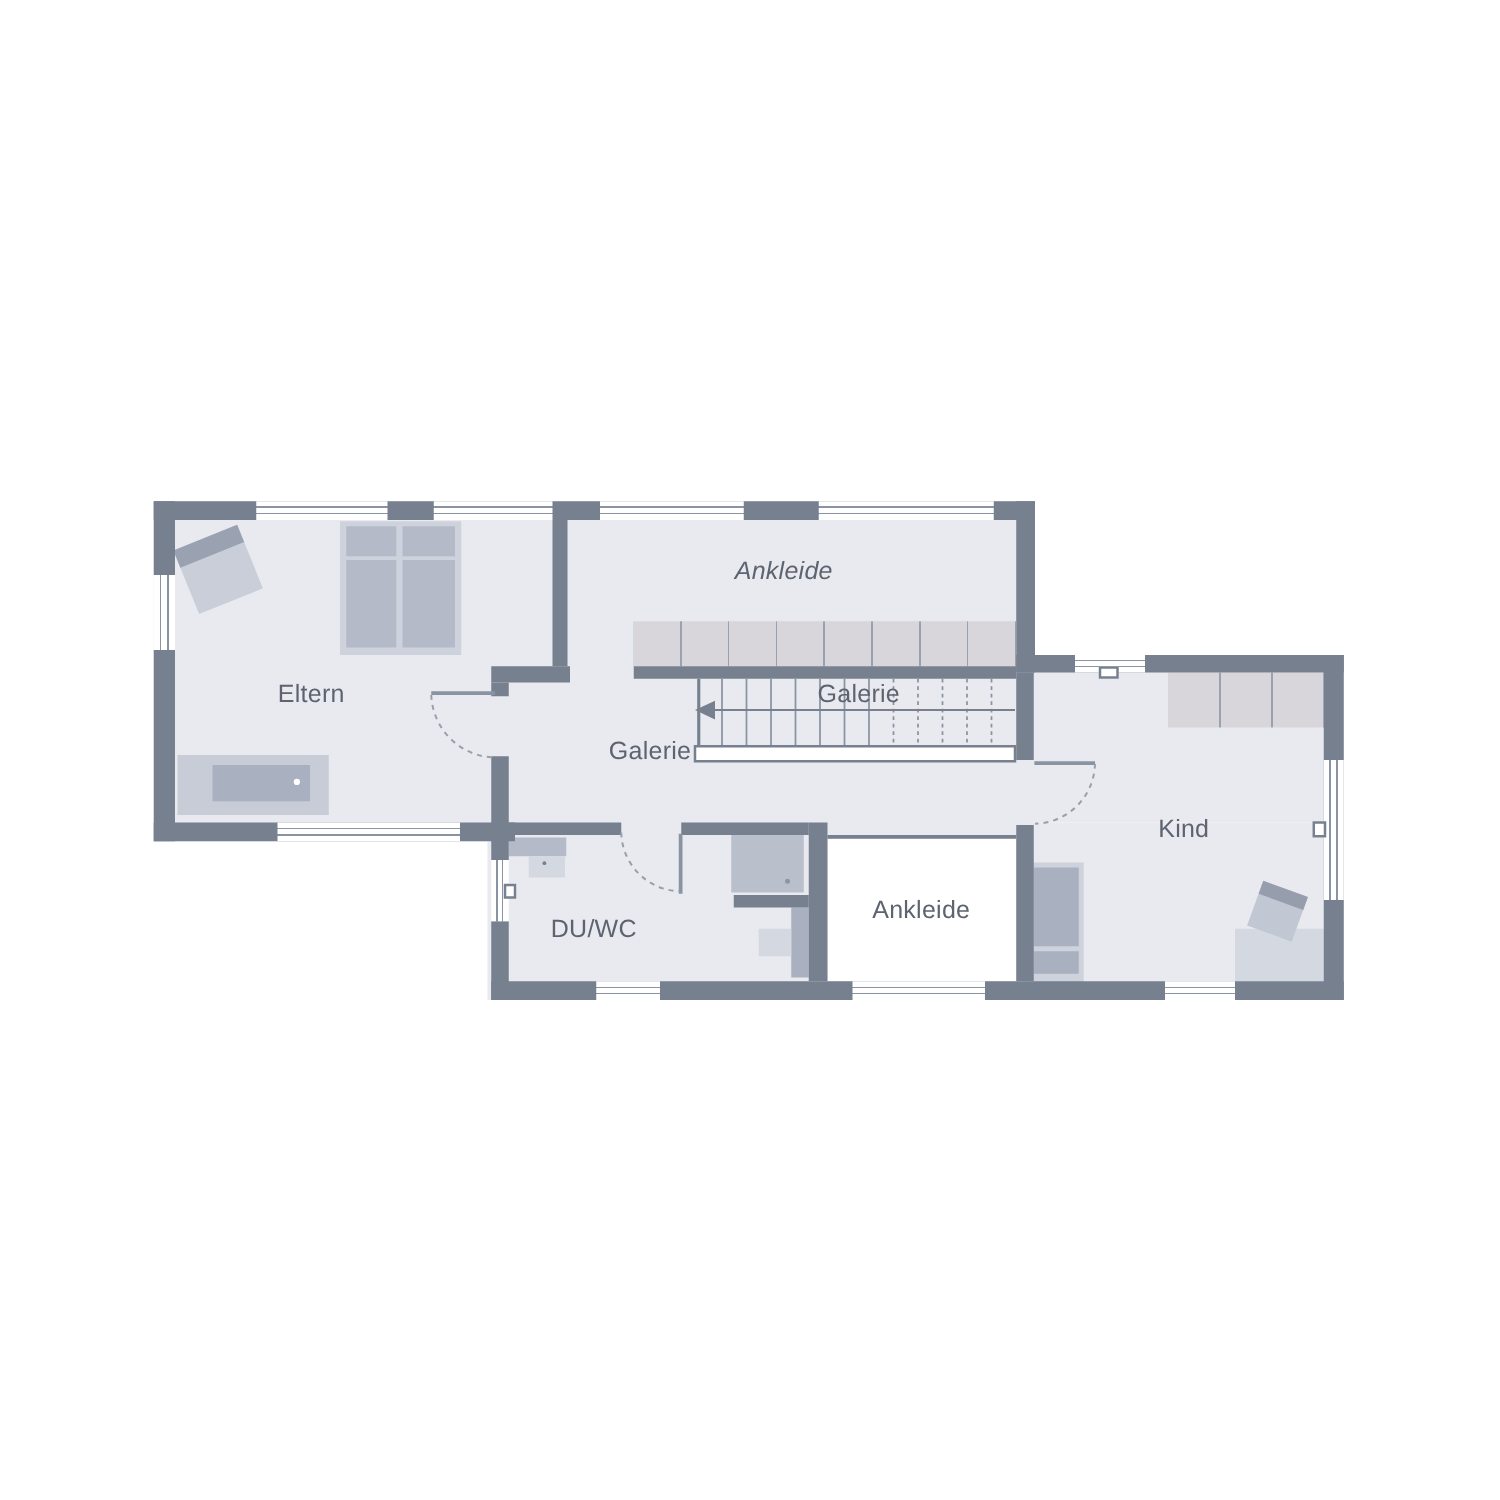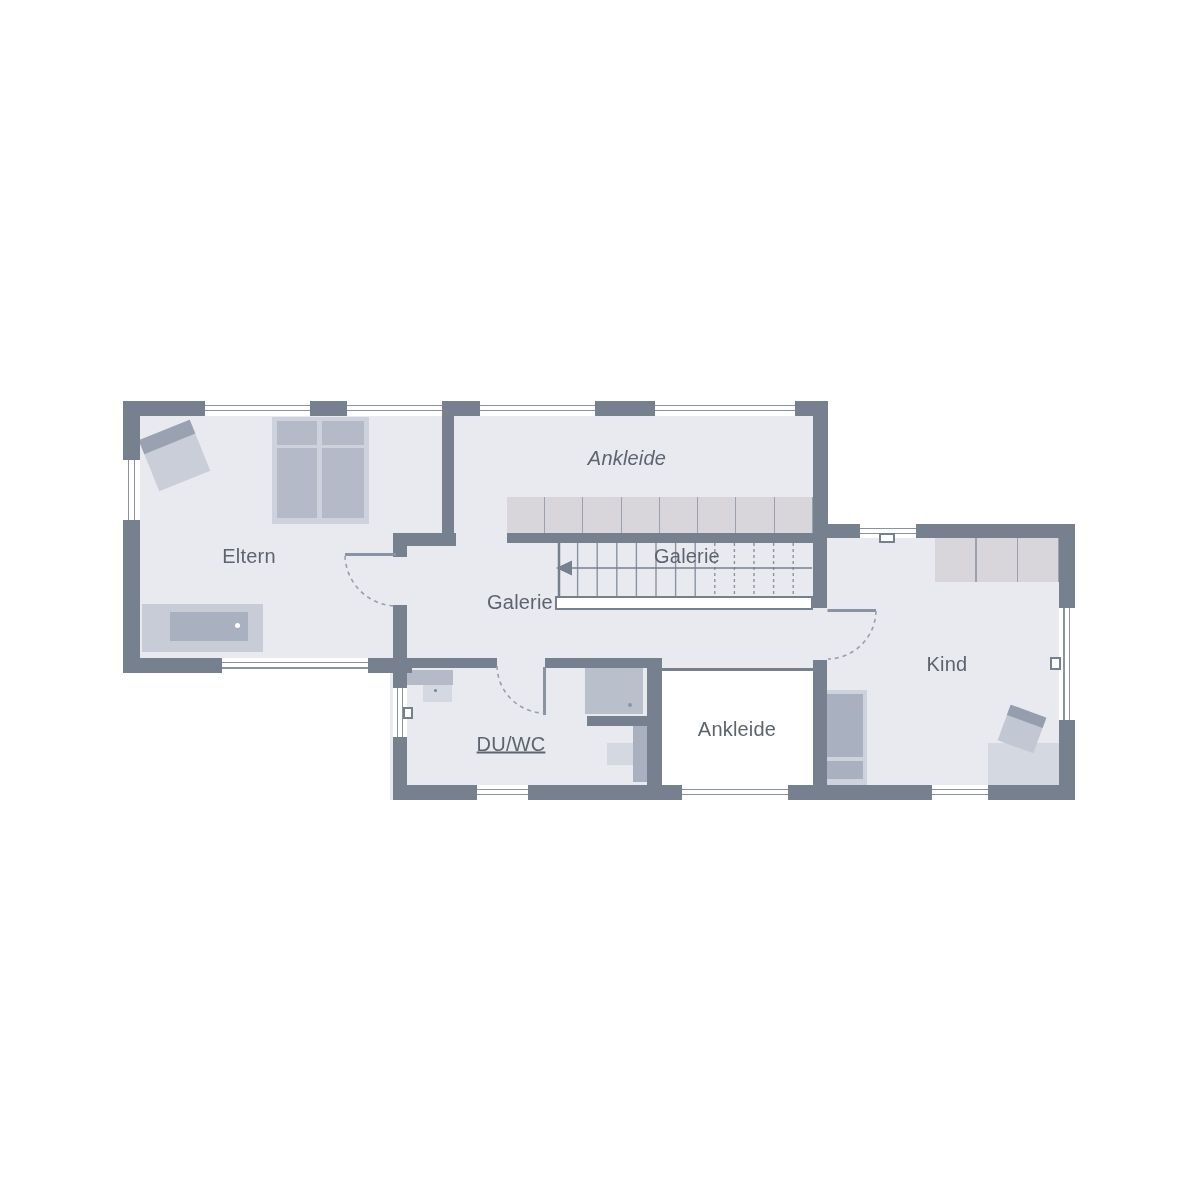--- a/index.html
+++ b/index.html
@@ -133,17 +133,17 @@
       <path d="M 345 556 A 52 52 0 0 0 395 606"></path>
       <path d="M 497 666 A 48 48 0 0 0 544 713"></path>
       <path d="M 876 611 A 49 49 0 0 1 828 659"></path>
     </g>
   </svg>
 
   <div class="label" style="left:249px;top:556px;">Eltern</div>
   <div class="label" style="left:627px;top:458px;font-style:italic;">Ankleide</div>
   <div class="label" style="left:687px;top:556px;">Galerie</div>
   <div class="label" style="left:478px;top:602px;margin-left:42px;">Galerie</div>
-  <div class="label" style="left:511px;top:744px;text-decoration:underline;">DU/WC</div>
+  <div class="label" style="left:475px;top:744px;">DU/WC</div>
   <div class="label" style="left:737px;top:729px;">Ankleide</div>
   <div class="label" style="left:947px;top:664px;">Kind</div>
 
 </div>
 
 </body></html>

